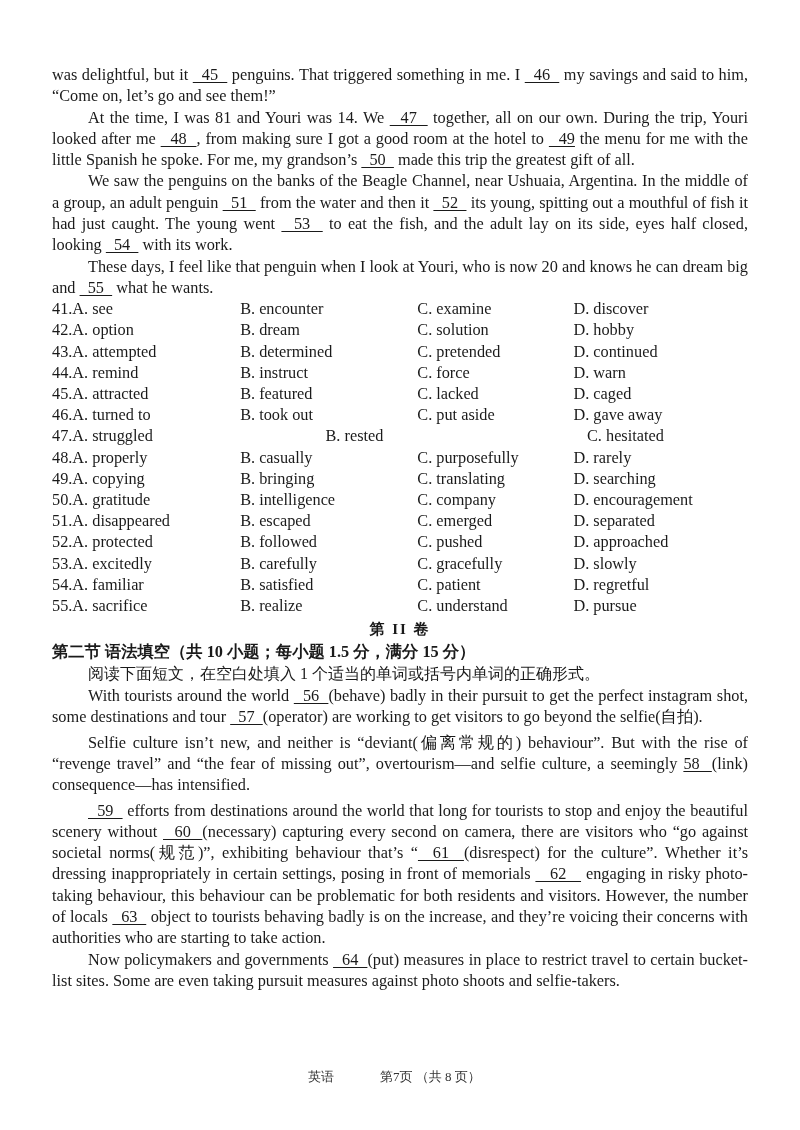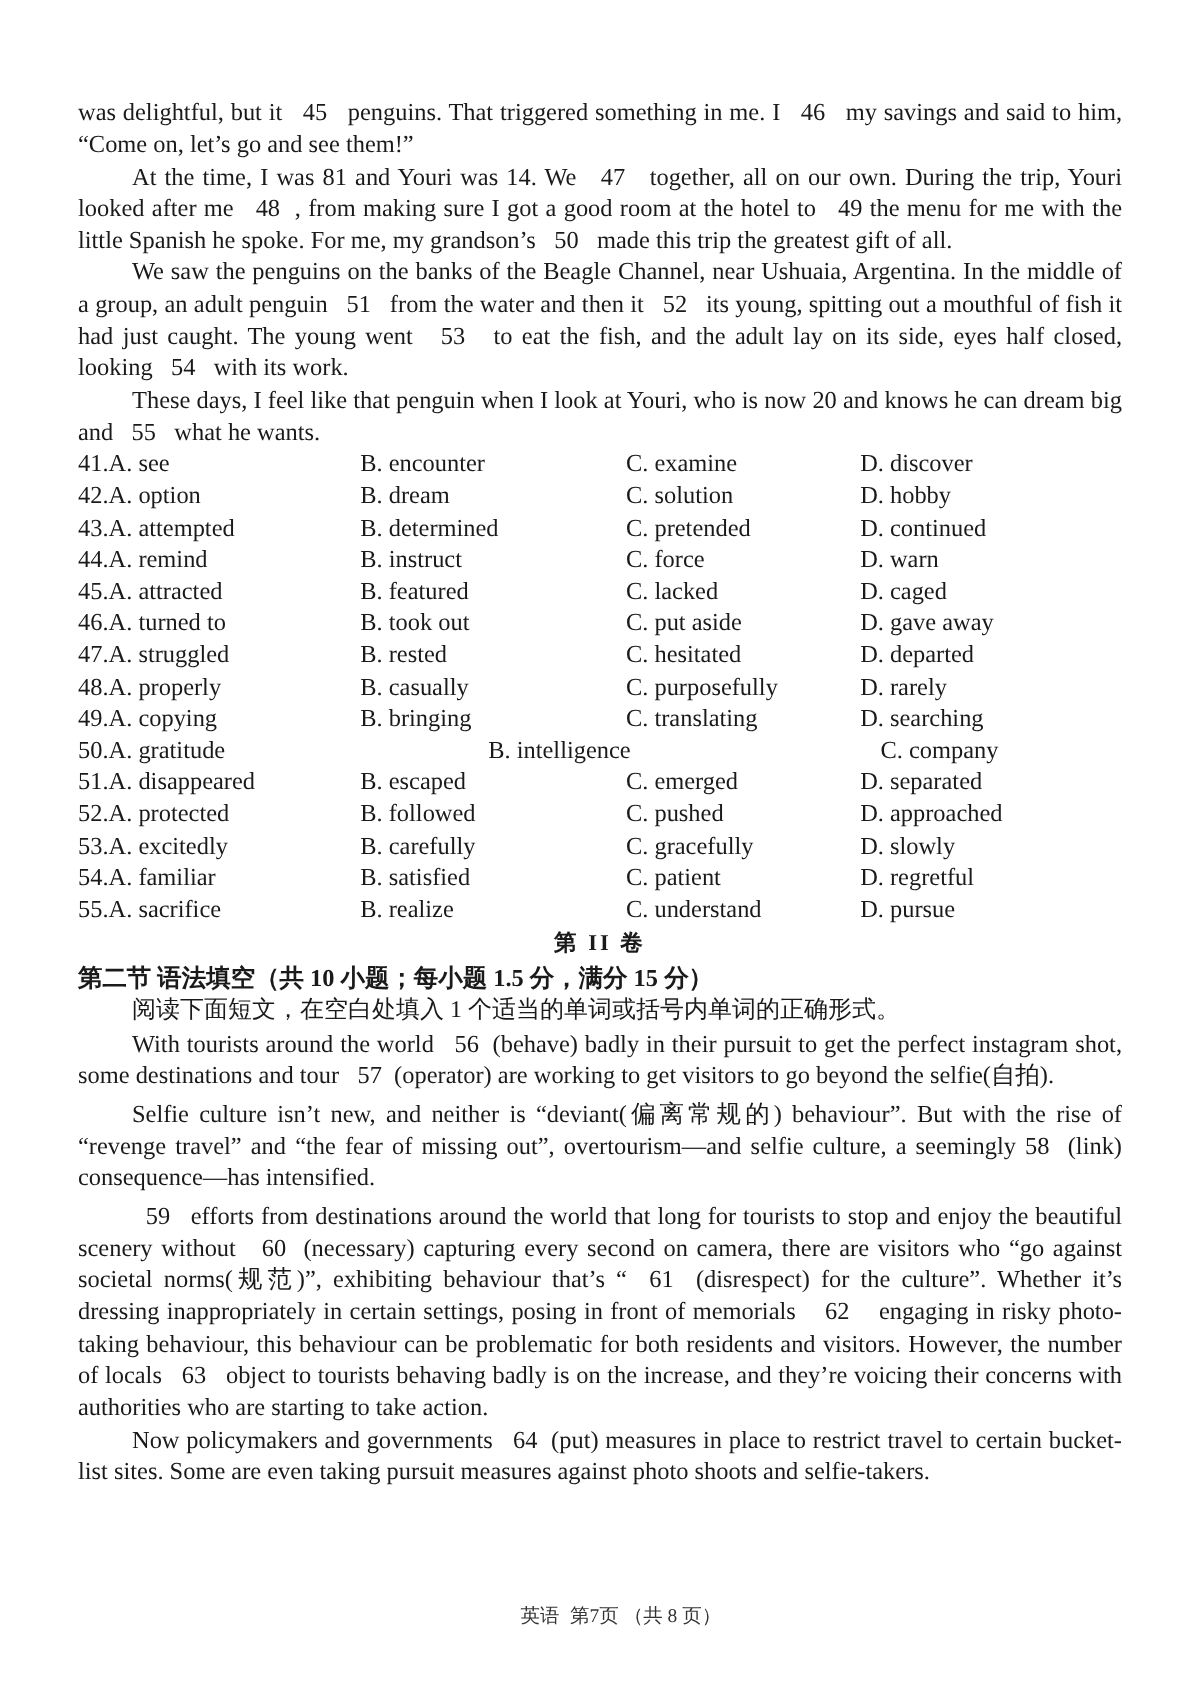--- a/index.html
+++ b/index.html
@@ -4,33 +4,33 @@
   <style>
     html, body { margin: 0; padding: 0; background: #ffffff; }
     body {
       width: 800px; height: 1130px; overflow: hidden; position: relative;
       font-family: "Liberation Serif", "DejaVu Serif", serif;
       color: #1a1a1a;
     }
     .page { position: absolute; left: 52px; top: 64px; width: 696px; }
     .p { font-size: 16.3px; line-height: 21.3px; text-align: justify; margin: 0; }
     .indent { text-indent: 36px; }
-    .blank { text-underline-offset: 2px; white-space: pre; }
+    .blank { text-decoration: underline; text-underline-offset: 2px; white-space: pre; }
     .opts { margin-top: 0; }
     .opt-row { display: flex; font-size: 16.3px; line-height: 21.2px; height: 21.2px; justify-content: space-between; }
     .opt-row .c0 { width: 194px; }
     .opt-row .c1 { width: 161px; }
     .opt-row .c2 { width: 161px; margin-left: 21px; }
     .opt-row .c3 { width: 180px; }
     .vol-title { text-align: center; font-size: 15px; font-weight: bold; line-height: 24px; margin-top: 1px; letter-spacing: 2px; }
     .sec-title { font-size: 16.3px; font-weight: bold; line-height: 22px; }
     .instr { font-size: 16px; line-height: 22px; text-indent: 36px; }
     .gap { height: 4px; }
     .footer { position: absolute; top: 1068px; left: 0; width: 800px; font-size: 13px; color: #333; }
-    .footer .subj { position: absolute; left: 308px; margin-left: 39px; }
+    .footer .subj { position: absolute; left: 308px; }
     .footer .pg { position: absolute; left: 380px; }
   </style>
 </head>
 <body>
 
 <div class="page">
 
   <p class="p">
     <span>was delightful, but it </span><span class="blank">  45  </span><span> penguins. That triggered something in me. I </span><span class="blank">  46  </span><span> my savings and said to him, “Come on, let’s go and see them!”</span>
   </p>
@@ -78,38 +78,38 @@
     <div class="opt-row">
         <span class="c0"><span>46.</span><span>A. turned to</span></span>
         <span class="c1">B. took out</span>
         <span class="c2">C. put aside</span>
         <span class="c3">D. gave away</span>
       </div>
     <div class="opt-row">
         <span class="c0"><span>47.</span><span>A. struggled</span></span>
         <span class="c1">B. rested</span>
         <span class="c2">C. hesitated</span>
-        <span class="c3">D. departed</span>
       </div>
     <div class="opt-row">
         <span class="c0"><span>48.</span><span>A. properly</span></span>
         <span class="c1">B. casually</span>
         <span class="c2">C. purposefully</span>
         <span class="c3">D. rarely</span>
       </div>
     <div class="opt-row">
         <span class="c0"><span>49.</span><span>A. copying</span></span>
         <span class="c1">B. bringing</span>
         <span class="c2">C. translating</span>
         <span class="c3">D. searching</span>
       </div>
     <div class="opt-row">
         <span class="c0"><span>50.</span><span>A. gratitude</span></span>
         <span class="c1">B. intelligence</span>
         <span class="c2">C. company</span>
+        <span class="c3">D. encouragement</span>
       </div>
     <div class="opt-row">
         <span class="c0"><span>51.</span><span>A. disappeared</span></span>
         <span class="c1">B. escaped</span>
         <span class="c2">C. emerged</span>
         <span class="c3">D. separated</span>
       </div>
     <div class="opt-row">
         <span class="c0"><span>52.</span><span>A. protected</span></span>
         <span class="c1">B. followed</span>

